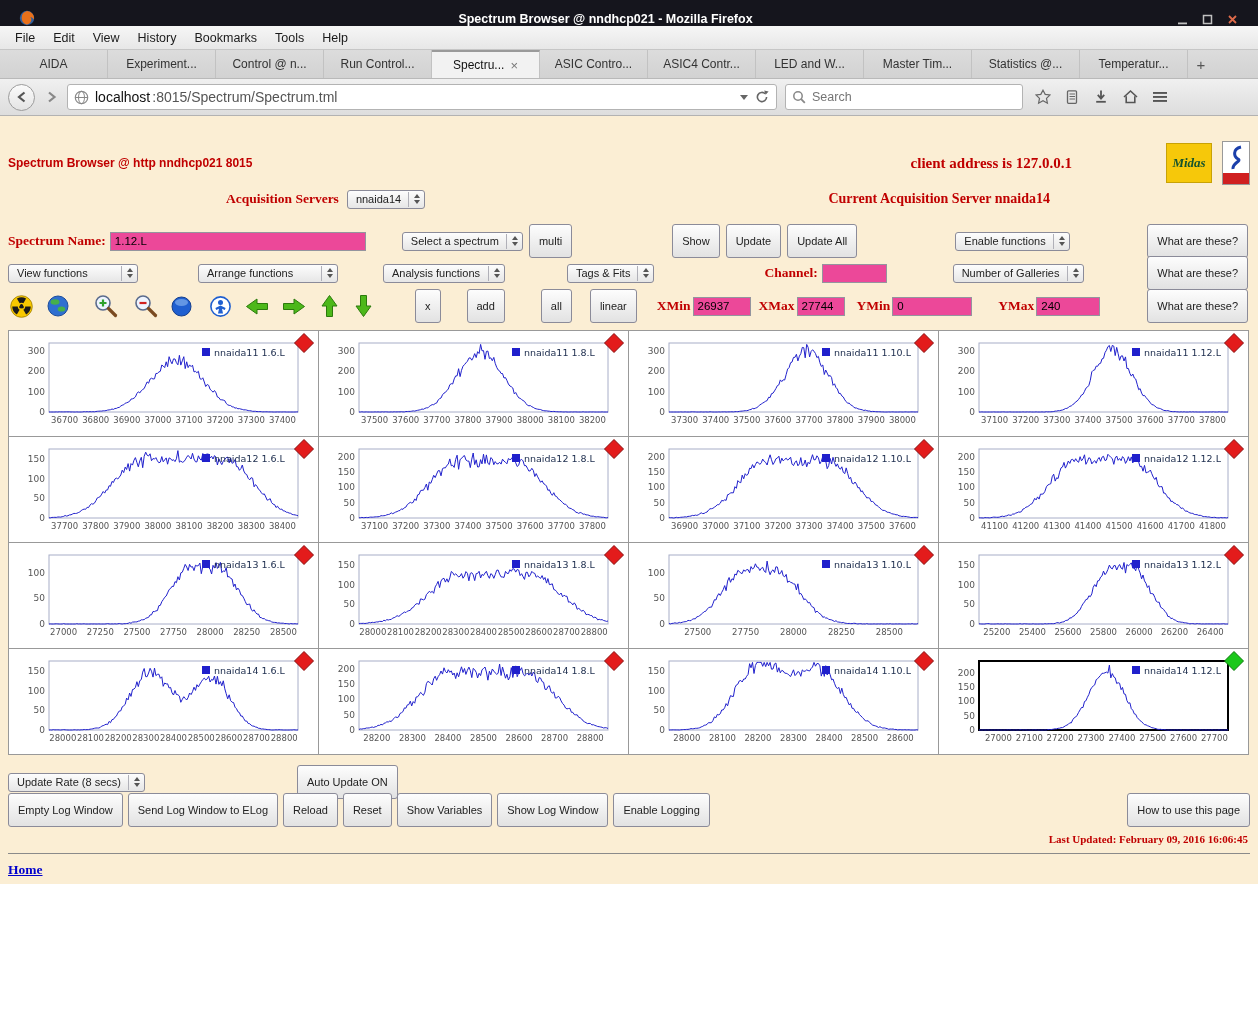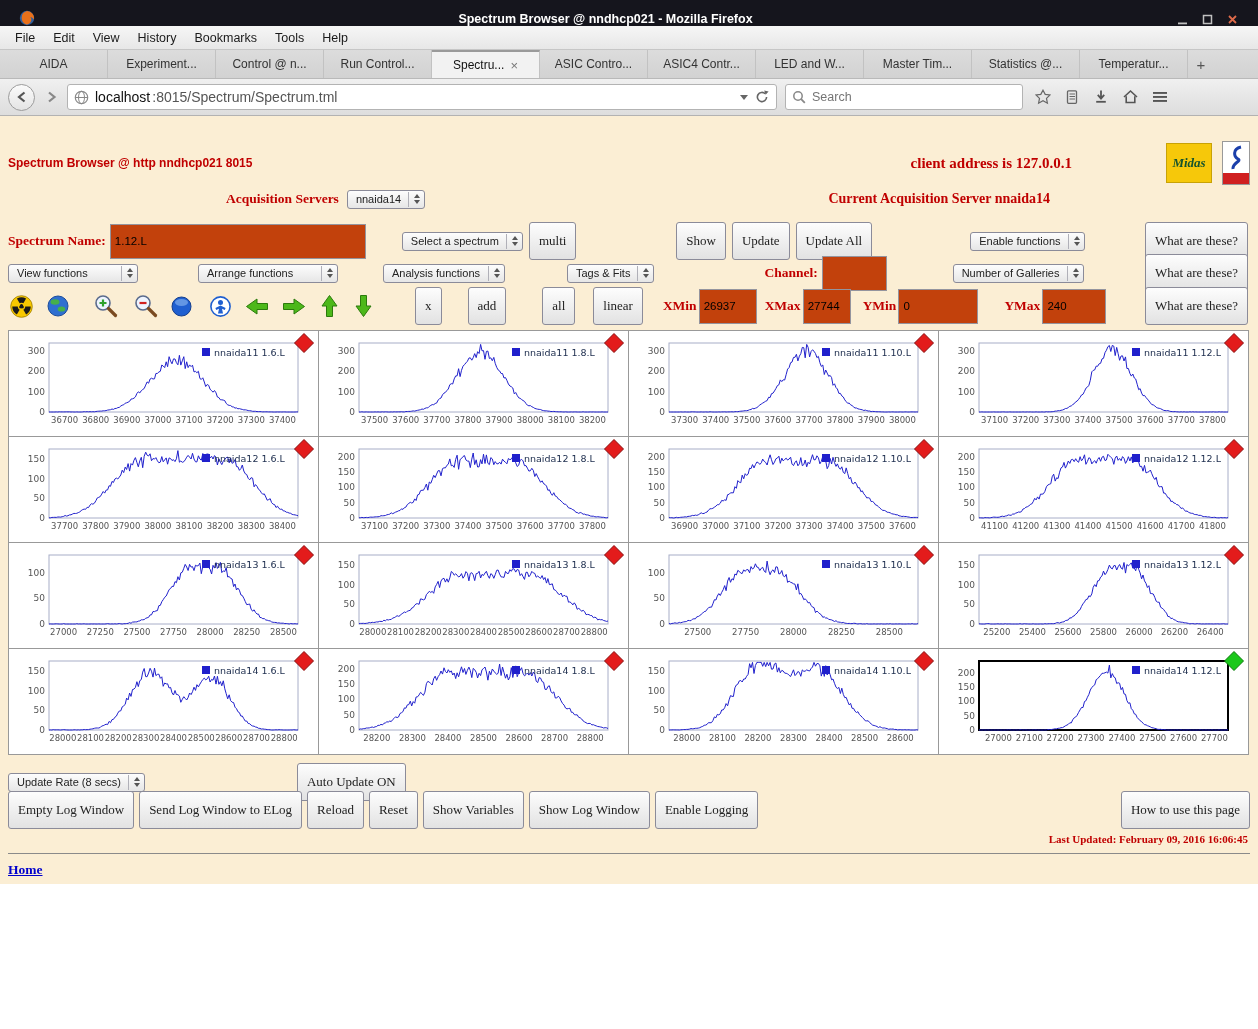--- a/index.html
+++ b/index.html
@@ -36,27 +36,27 @@
   .client{font-family:"Liberation Serif",serif;font-weight:bold;font-size:15px;color:#c00000;margin-left:auto}
   .logos{display:flex;align-items:center;gap:10px;margin-left:94px;margin-right:0}
   .midas{width:46px;height:40px;background:#f6c80a;border:1px solid #c8a206;display:flex;align-items:center;justify-content:center;font-family:"Liberation Serif",serif;font-weight:bold;font-style:italic;font-size:13px;color:#14532d}
   .faclogo{width:28px;height:44px;background:#fff;border:1px solid #999;display:flex;flex-direction:column}
   .faclogo .fl-top{flex:1;display:flex;align-items:center;justify-content:center}
   .faclogo .fl-red{height:11px;background:#d02020}
 
   .acqrow{display:flex;align-items:center;margin-top:2px;height:22px}
   .rlabel{font-family:"Liberation Serif",serif;font-weight:bold;font-size:13.5px;color:#c00000}
   .ctlrow{display:flex;align-items:center;height:22px}
-  .btn{font-family:Liberation Serif, serif;font-size:13px;color:#222;padding:10px 9px;background:linear-gradient(#fdfdfd,#e2e2e2);border:1px solid #8b8b99;border-radius:3px;white-space:nowrap}
+  .btn{font-family:Liberation Sans, sans-serif;font-size:11px;color:#222;padding:10px 9px;background:linear-gradient(#fdfdfd,#e2e2e2);border:1px solid #8b8b99;border-radius:3px;white-space:nowrap}
   .sel{display:inline-flex;align-items:center;font-size:11px;color:#222;padding:1px 4px 1px 8px;background:linear-gradient(#fdfdfd,#e6e6e6);border:1px solid #8b8b99;border-radius:3px;white-space:nowrap;height:19px}
   .spin{display:inline-flex;flex-direction:column;justify-content:center;gap:2px;margin-left:7px;padding-left:5px;border-left:1px solid #b0b0b8;height:15px}
   .spin i{width:0;height:0;border-left:3.5px solid transparent;border-right:3.5px solid transparent}
   .spin i.up{border-bottom:4px solid #555}
   .spin i.dn{border-top:4px solid #555}
-  .inp{height:35px;border:1px solid #94949e;background:#c2410c;font-size:11.5px;padding:0 4px;font-family:"Liberation Sans",sans-serif}
+  .inp{height:19px;border:1px solid #94949e;background:#ec4899;font-size:11.5px;padding:0 4px;font-family:"Liberation Sans",sans-serif}
   .iconrow{display:flex;align-items:center;margin-top:8px;height:28px}
   .iconrow svg{display:block}
 
   .grid{display:grid;grid-template-columns:repeat(4,309px);gap:1px;background:#999;border:1px solid #999;width:max-content;margin-top:10px}
   .cell{width:309px;height:105px;background:#fff;position:relative}
   svg text{font-family:"DejaVu Sans",sans-serif}
 
   .updrow{display:flex;align-items:center;margin-top:16px;height:22px}
   .logrow{display:flex;align-items:center;margin-top:6px;height:22px;}
   .lastupd{text-align:right;margin-top:12px;font-family:"Liberation Serif",serif;font-weight:bold;font-size:11px;color:#c00000;padding-right:2px}

